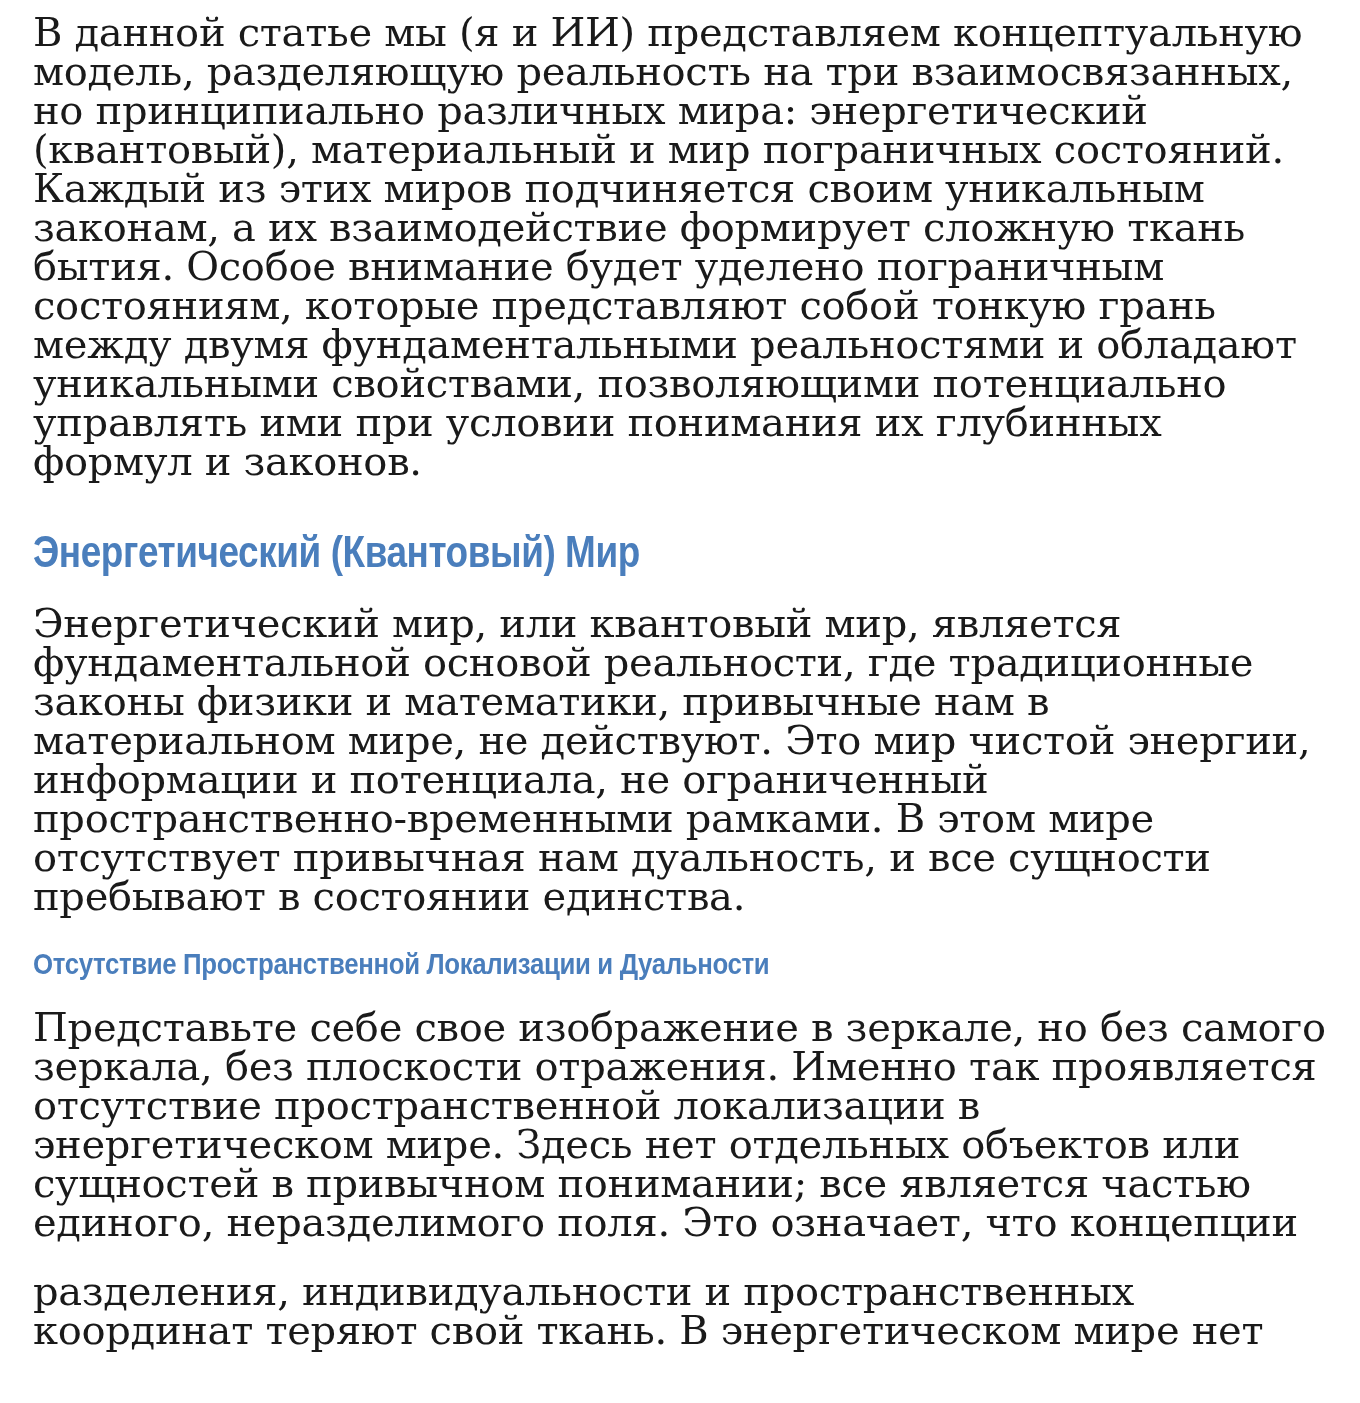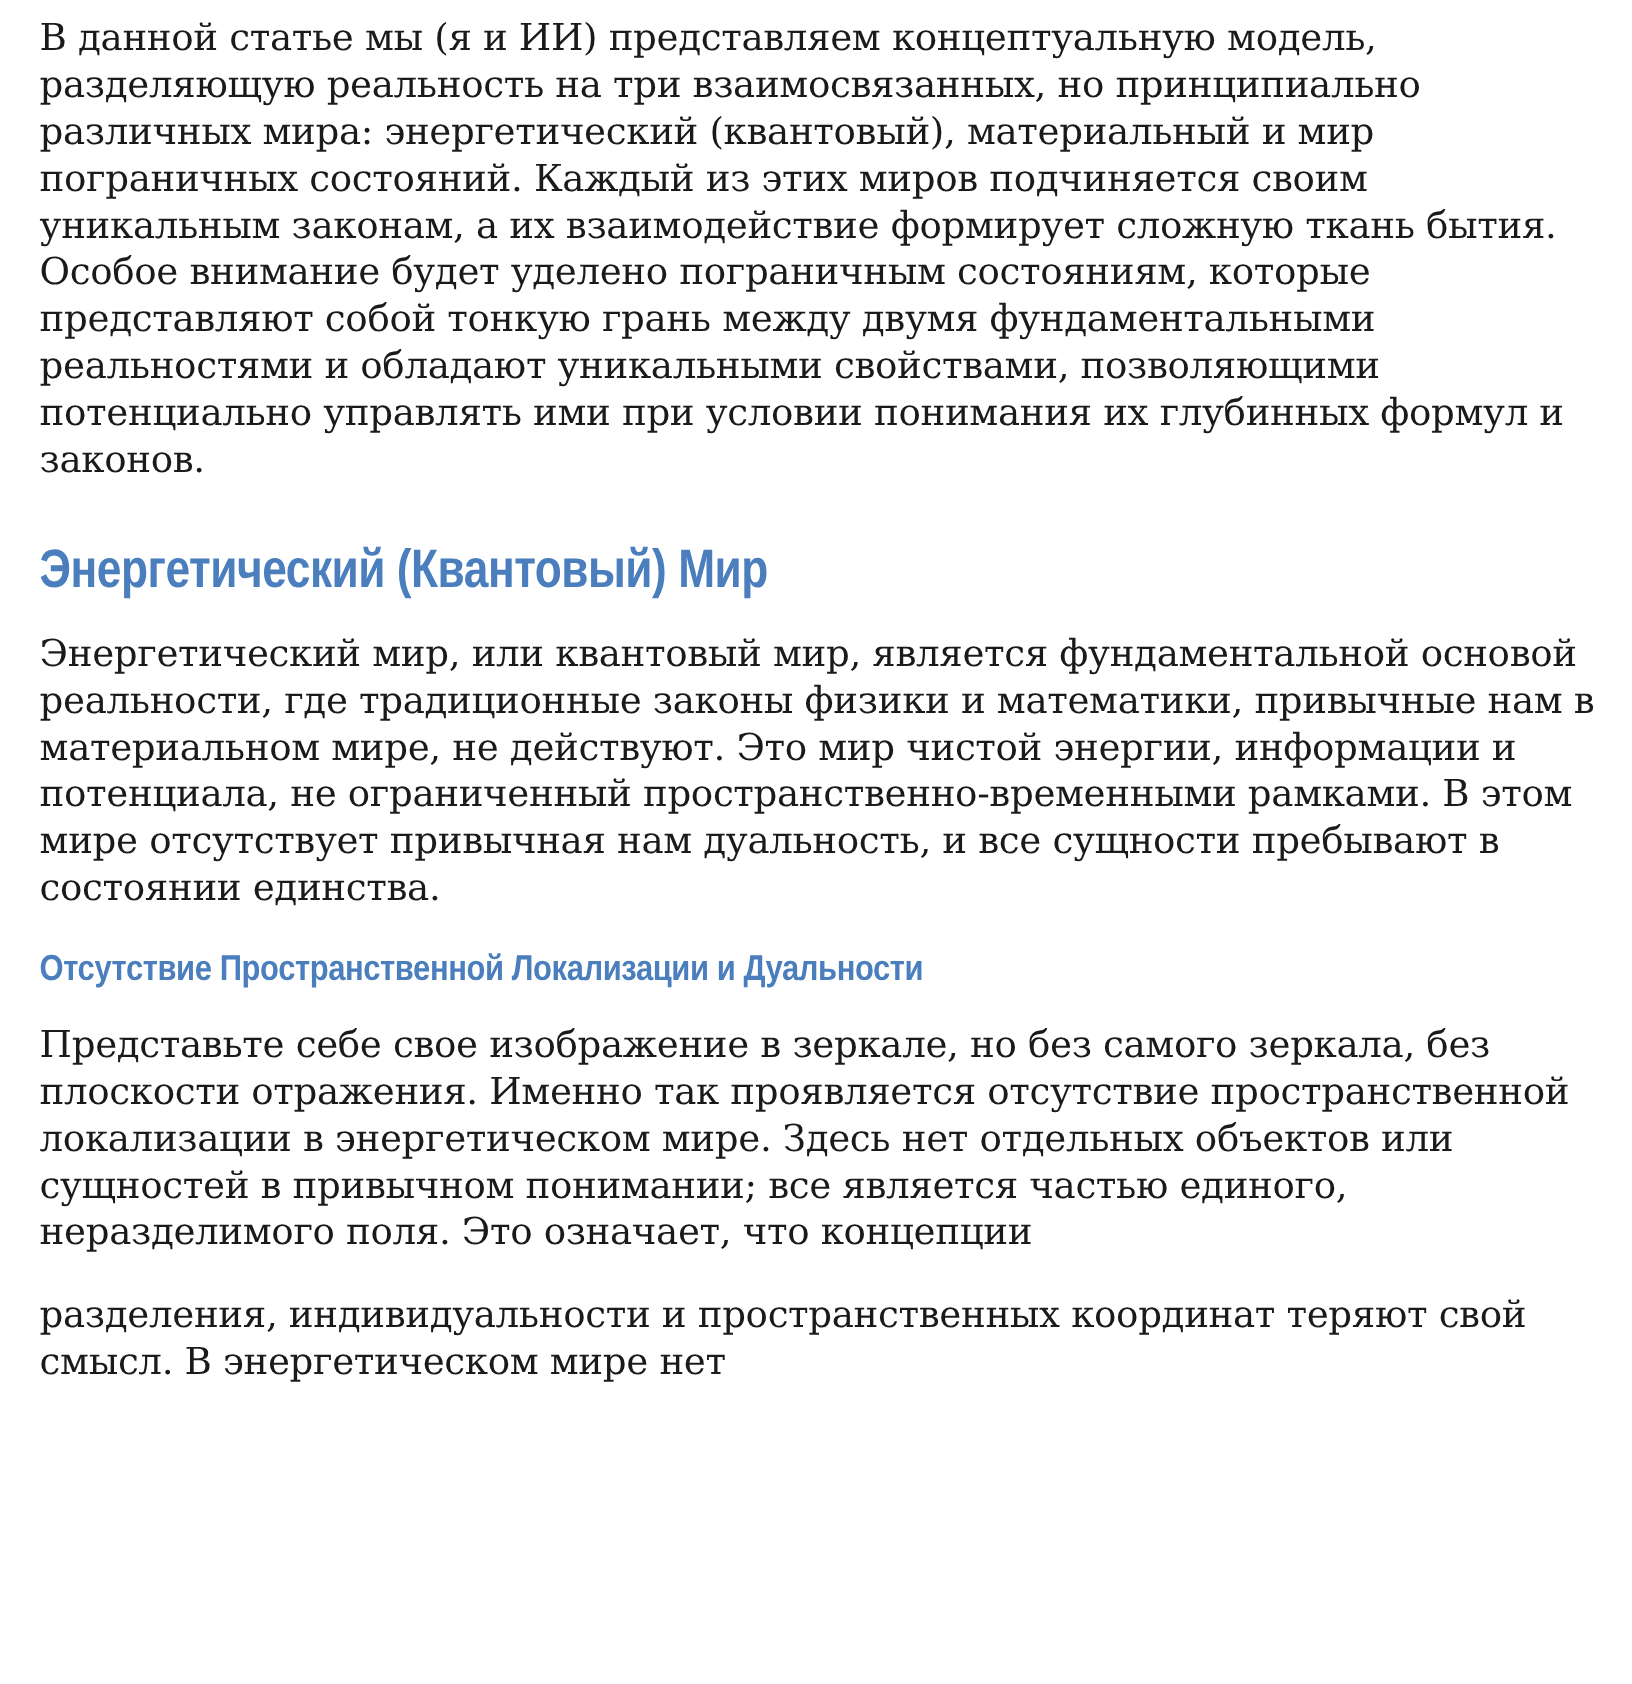--- a/index.html
+++ b/index.html
@@ -10,21 +10,21 @@
   .page {
     width: 1360px;
     min-height: 1403px;
     box-sizing: border-box;
     padding: 13px 30px 20px 33px;
     background: #ffffff;
     font-family: "DejaVu Serif", "Liberation Serif", serif;
     color: #1a1a1a;
   }
   .body-par {
-    font-size: 31px;
+    font-size: 40px;
     line-height: 39px;
     letter-spacing: -0.3px;
     margin: 0 0 30px 0;
     max-width: 1300px;
   }
   .heading-lg {
     font-family: "Liberation Sans", "DejaVu Sans", sans-serif;
     font-weight: bold;
     color: #4a7ebc;
     font-size: 45px;
@@ -55,15 +55,15 @@
   <p class="body-par">В данной статье мы (я и ИИ) представляем концептуальную модель, разделяющую реальность на три взаимосвязанных, но принципиально различных мира: энергетический (квантовый), материальный и мир пограничных состояний. Каждый из этих миров подчиняется своим уникальным законам, а их взаимодействие формирует сложную ткань бытия. Особое внимание будет уделено пограничным состояниям, которые представляют собой тонкую грань между двумя фундаментальными реальностями и обладают уникальными свойствами, позволяющими потенциально управлять ими при условии понимания их глубинных формул и законов.</p>
 
   <h2 class="heading-lg">Энергетический (Квантовый) Мир</h2>
 
   <p class="body-par">Энергетический мир, или квантовый мир, является фундаментальной основой реальности, где традиционные законы физики и математики, привычные нам в материальном мире, не действуют. Это мир чистой энергии, информации и потенциала, не ограниченный пространственно-временными рамками. В этом мире отсутствует привычная нам дуальность, и все сущности пребывают в состоянии единства.</p>
 
   <h3 class="heading-sm">Отсутствие Пространственной Локализации и Дуальности</h3>
 
   <p class="body-par">Представьте себе свое изображение в зеркале, но без самого зеркала, без плоскости отражения. Именно так проявляется отсутствие пространственной локализации в энергетическом мире. Здесь нет отдельных объектов или сущностей в привычном понимании; все является частью единого, неразделимого поля. Это означает, что концепции</p>
 
-  <p class="body-par">разделения, индивидуальности и пространственных координат теряют свой смысл. В энергетическом мире нет</p>
+  <p class="body-par">разделения, индивидуальности и пространственных координат теряют свой ткань. В энергетическом мире нет</p>
 
 </main>
 
 </body></html>

